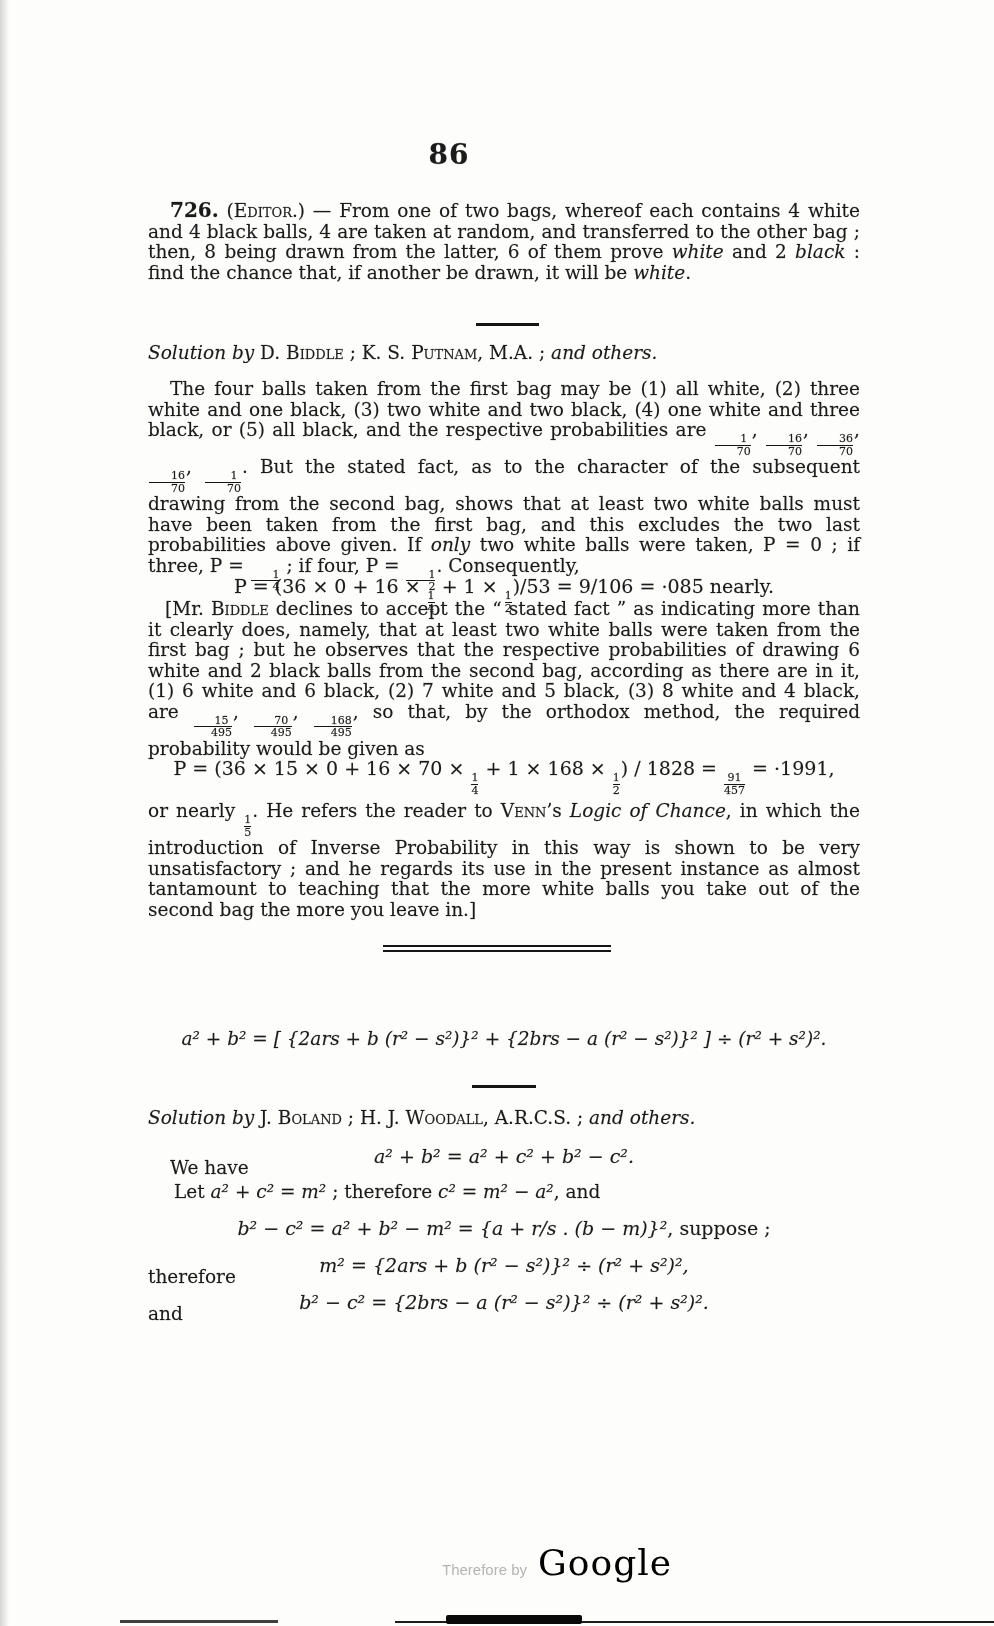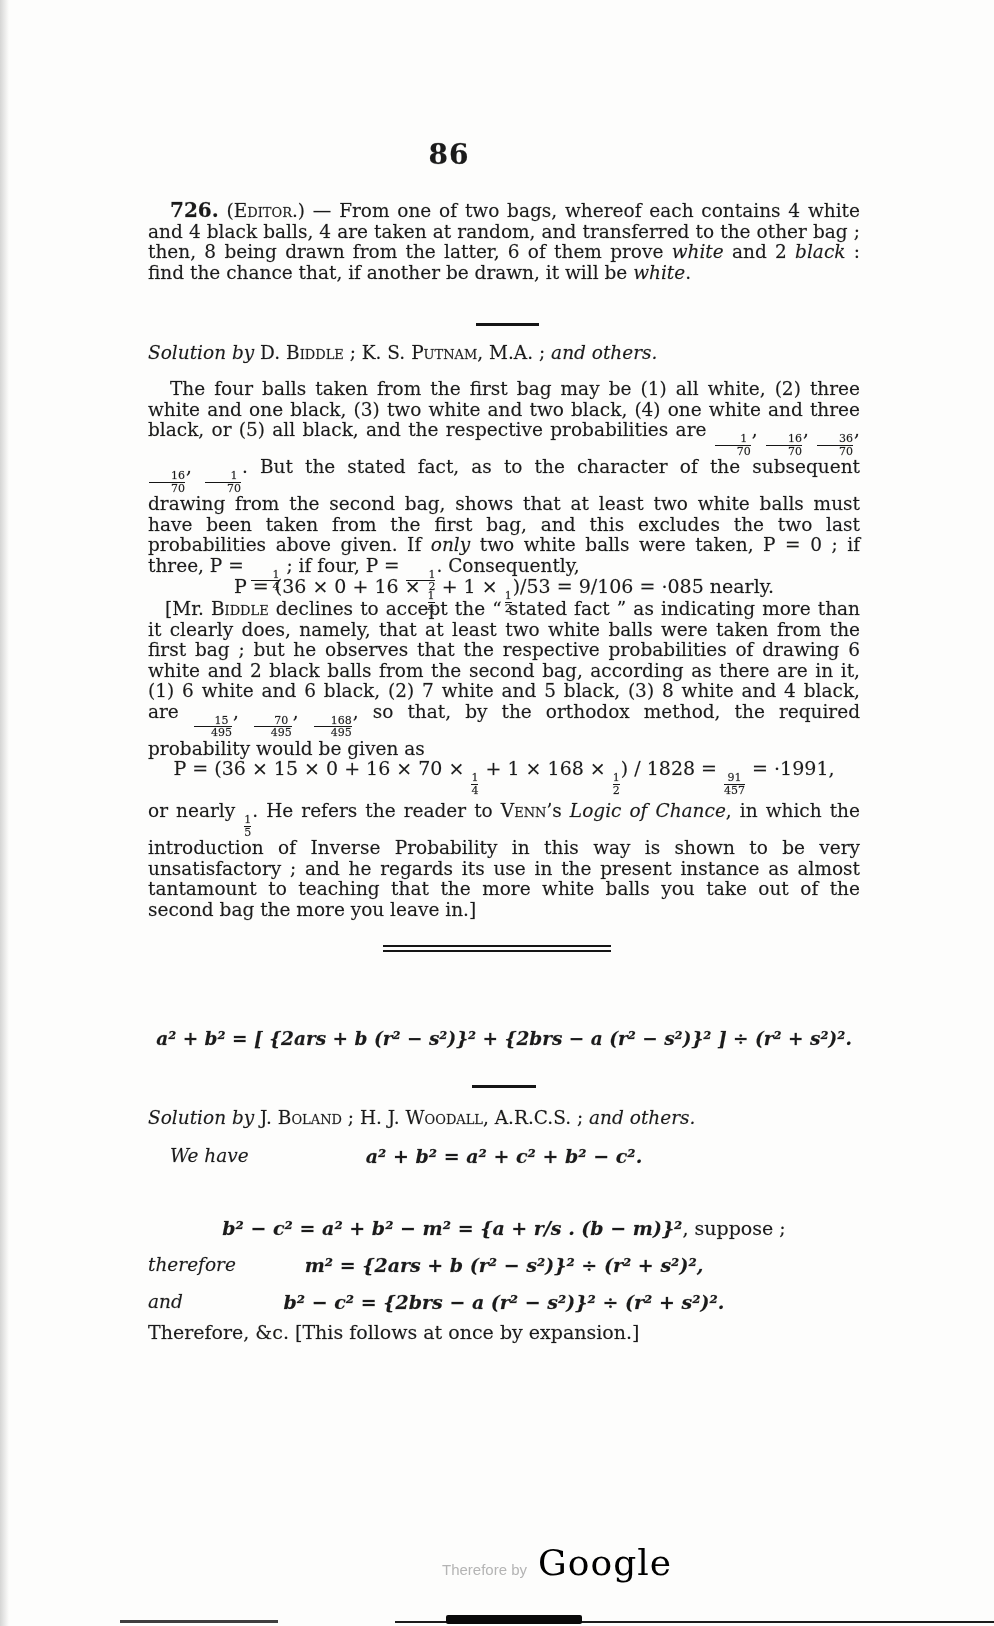--- a/index.html
+++ b/index.html
@@ -36,32 +36,32 @@
     text-align: left; font-size: 18.5px;
   }
   .equation {
     position: absolute; left: 148px; width: 712px;
     text-align: center; font-size: 19px; line-height: 24px;
   }
   .eqline {
     position: absolute; left: 148px; width: 712px;
     font-size: 19px; line-height: 24px;
   }
-  .eqline .label { position: absolute; left: 0; top: 0; font-size: 18.5px; font-style: italic; }
+  .eqline .label { position: absolute; left: 0; top: 12px; font-size: 18.5px; }
   .eqline .label.ind { left: 22px; }
   .eqline .eqc { display: block; text-align: center; }
   .rule-short { position: absolute; height: 3px; background: #151515; }
   .rule-double {
     position: absolute; top: 945px; left: 383px; width: 228px; height: 3px;
     border-top: 2px solid #151515; border-bottom: 2px solid #151515;
   }
   .b  { font-weight: bold; font-size: 20px; }
   .i  { font-style: italic; }
   .sc { font-variant: small-caps; }
-  .m  { font-style: italic; font-weight: bold; }
+  .m  { font-style: italic; }
   .frac {
     display: inline-flex; flex-direction: column; align-items: center;
     font-size: 11px; line-height: 1.05; vertical-align: -0.55em;
     margin: 0 1px; font-style: normal;
   }
   .frac .den { border-top: 1px solid #151515; }
   #p726   { top: 200px; }
   #rule1  { top: 323px; left: 476px; width: 63px; }
   #sol726 { top: 342px; }
   #para1  { top: 379px; }
@@ -169,34 +169,34 @@
 
   <div class="rule-short" id="rule2"></div>
 
   <div class="heading" id="sol11912"><span class="i">Solution by</span><span> J. </span><span class="sc">Boland</span><span> ;  H. J. </span><span class="sc">Woodall</span><span>, A.R.C.S. ;  </span><span class="i">and others.</span></div>
 
   <div class="eqline" id="wehave">
     <span class="label ind">We have</span>
     <span class="eqc"><span class="m">a² + b² = a² + c² + b² − c².</span></span>
   </div>
 
+  <p class="para" id="letline"><span>Let  </span><span class="m">a² + c² = m²</span><span> ;  therefore  </span><span class="m">c² = m² − a²</span><span>, and</span></p>
 
   <div class="equation" id="supposeline"><span class="m">b² − c² = a² + b² − m² = {a + r/s . (b − m)}²</span><span>, suppose ;</span></div>
 
   <div class="eqline" id="thereforeline">
     <span class="label">therefore</span>
     <span class="eqc"><span class="m">m² = {2ars + b (r² − s²)}² ÷ (r² + s²)²,</span></span>
   </div>
 
   <div class="eqline" id="andline">
     <span class="label">and</span>
     <span class="eqc"><span class="m">b² − c² = {2brs − a (r² − s²)}² ÷ (r² + s²)².</span></span>
   </div>
 
-  <p class="para" id="closing"><span>Therefore, &amp;c.   [This follows at once by expansion.]</span></p>
 
   <div class="footer">
     <span class="digitized">Therefore by</span>
     <span class="google">Google</span>
   </div>
 
   <div class="bar-left"></div>
   <div class="bar-right"></div>
   <div class="bar-thick"></div>
 </div>

